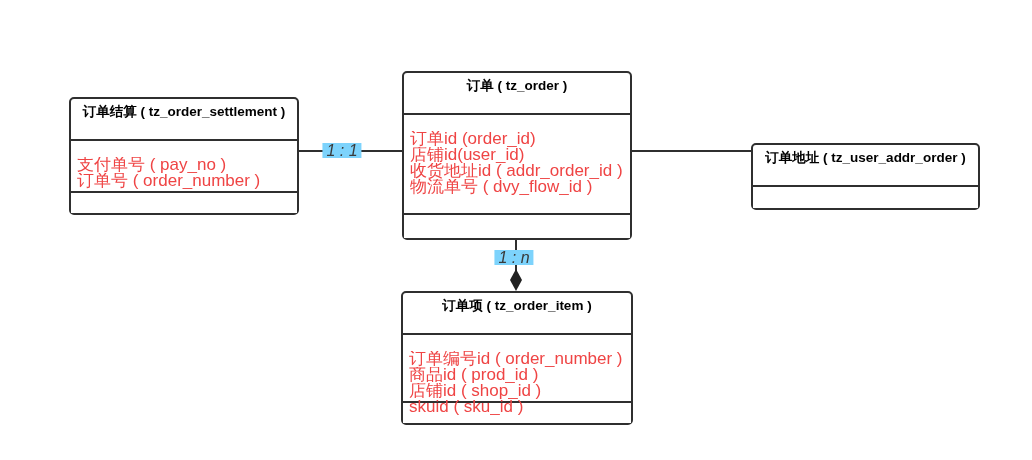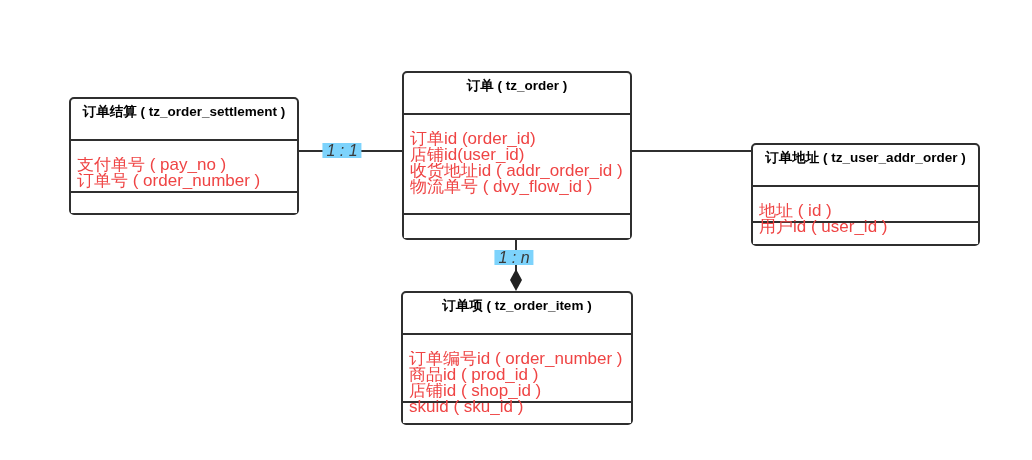--- a/index.html
+++ b/index.html
@@ -109,24 +109,20 @@
       <div class="field">订单id (order_id)</div>
       <div class="field">店铺id(user_id)</div>
       <div class="field">收货地址id ( addr_order_id )</div>
       <div class="field">物流单号 ( dvy_flow_id )</div>
     </div>
     <div class="entity-footer"></div>
   </div>
 
   <div class="entity e-addr" style="left:751px; top:107px; width:229px;margin-top:36px;">
     <div class="entity-title">订单地址 ( tz_user_addr_order )</div>
-    <div class="entity-fields">
-      <div class="field">地址 ( id )</div>
-      <div class="field">用户id ( user_id )</div>
-    </div>
     <div class="entity-footer"></div>
   </div>
 
   <div class="entity e-item" style="left:401px; top:291px; width:232px;">
     <div class="entity-title">订单项 ( tz_order_item )</div>
     <div class="entity-fields">
       <div class="field">订单编号id ( order_number )</div>
       <div class="field">商品id ( prod_id )</div>
       <div class="field">店铺id ( shop_id )</div>
       <div class="field">skuid ( sku_id )</div>

